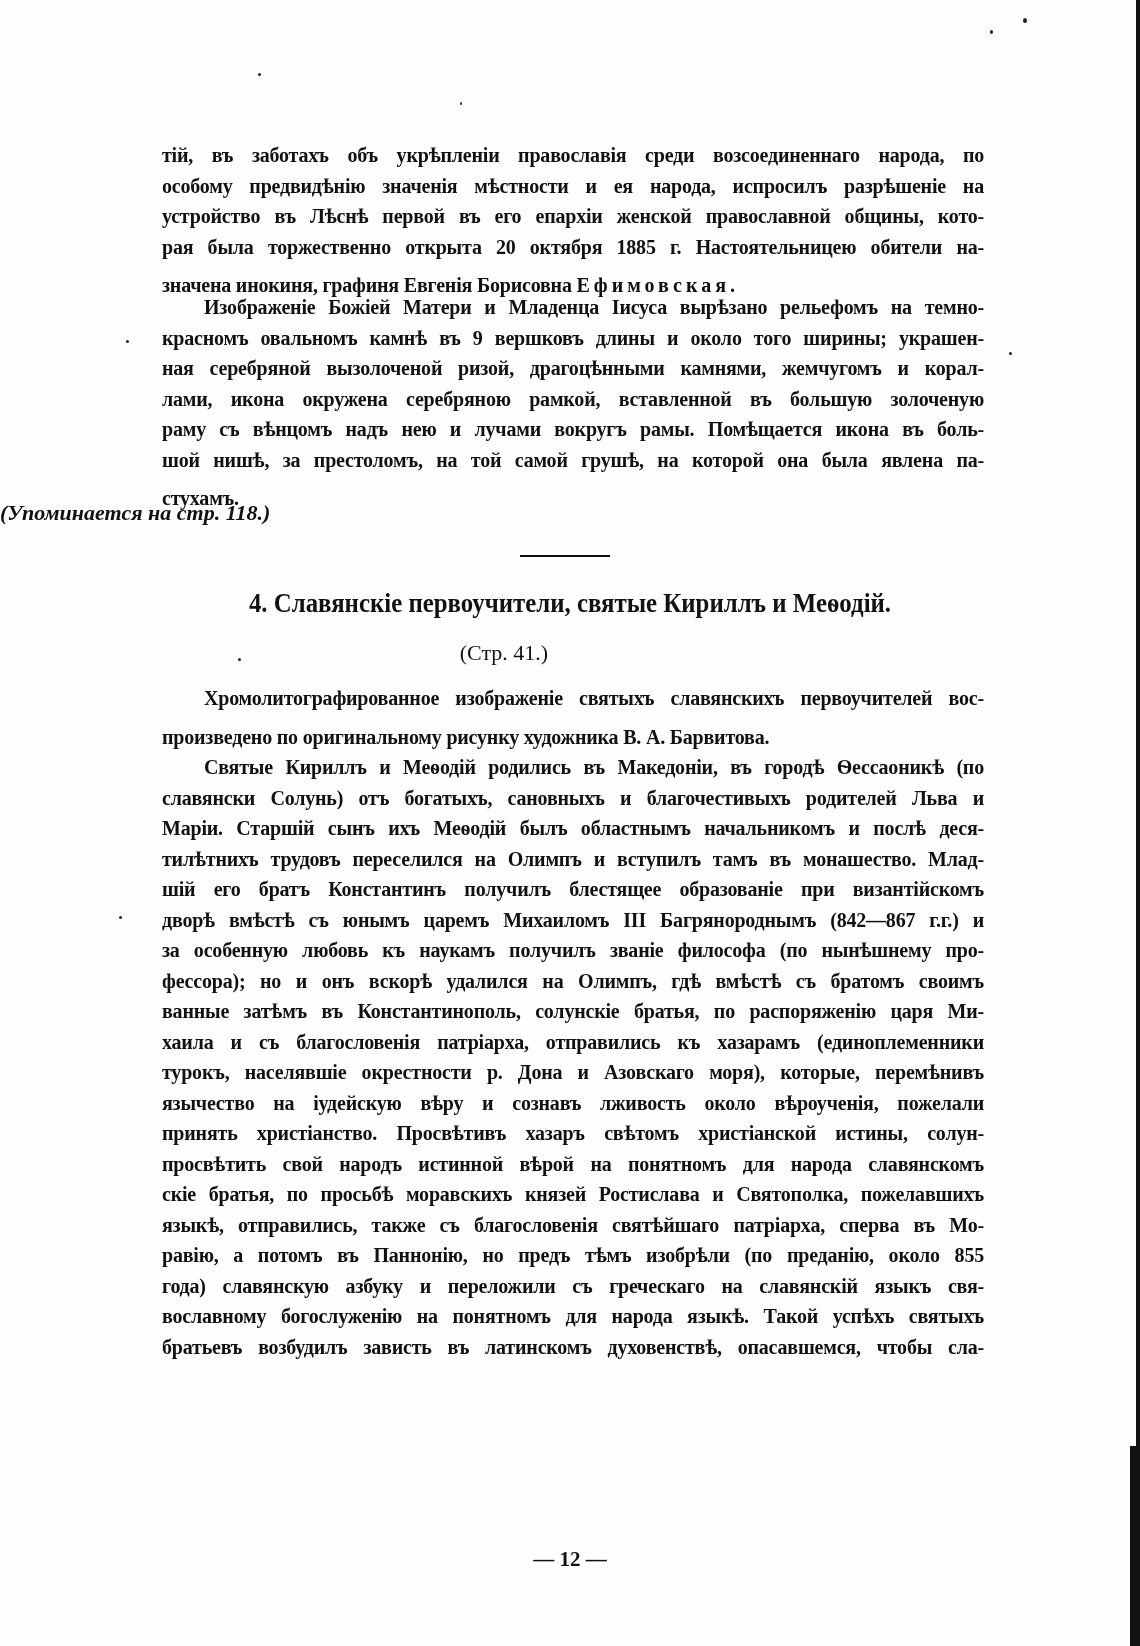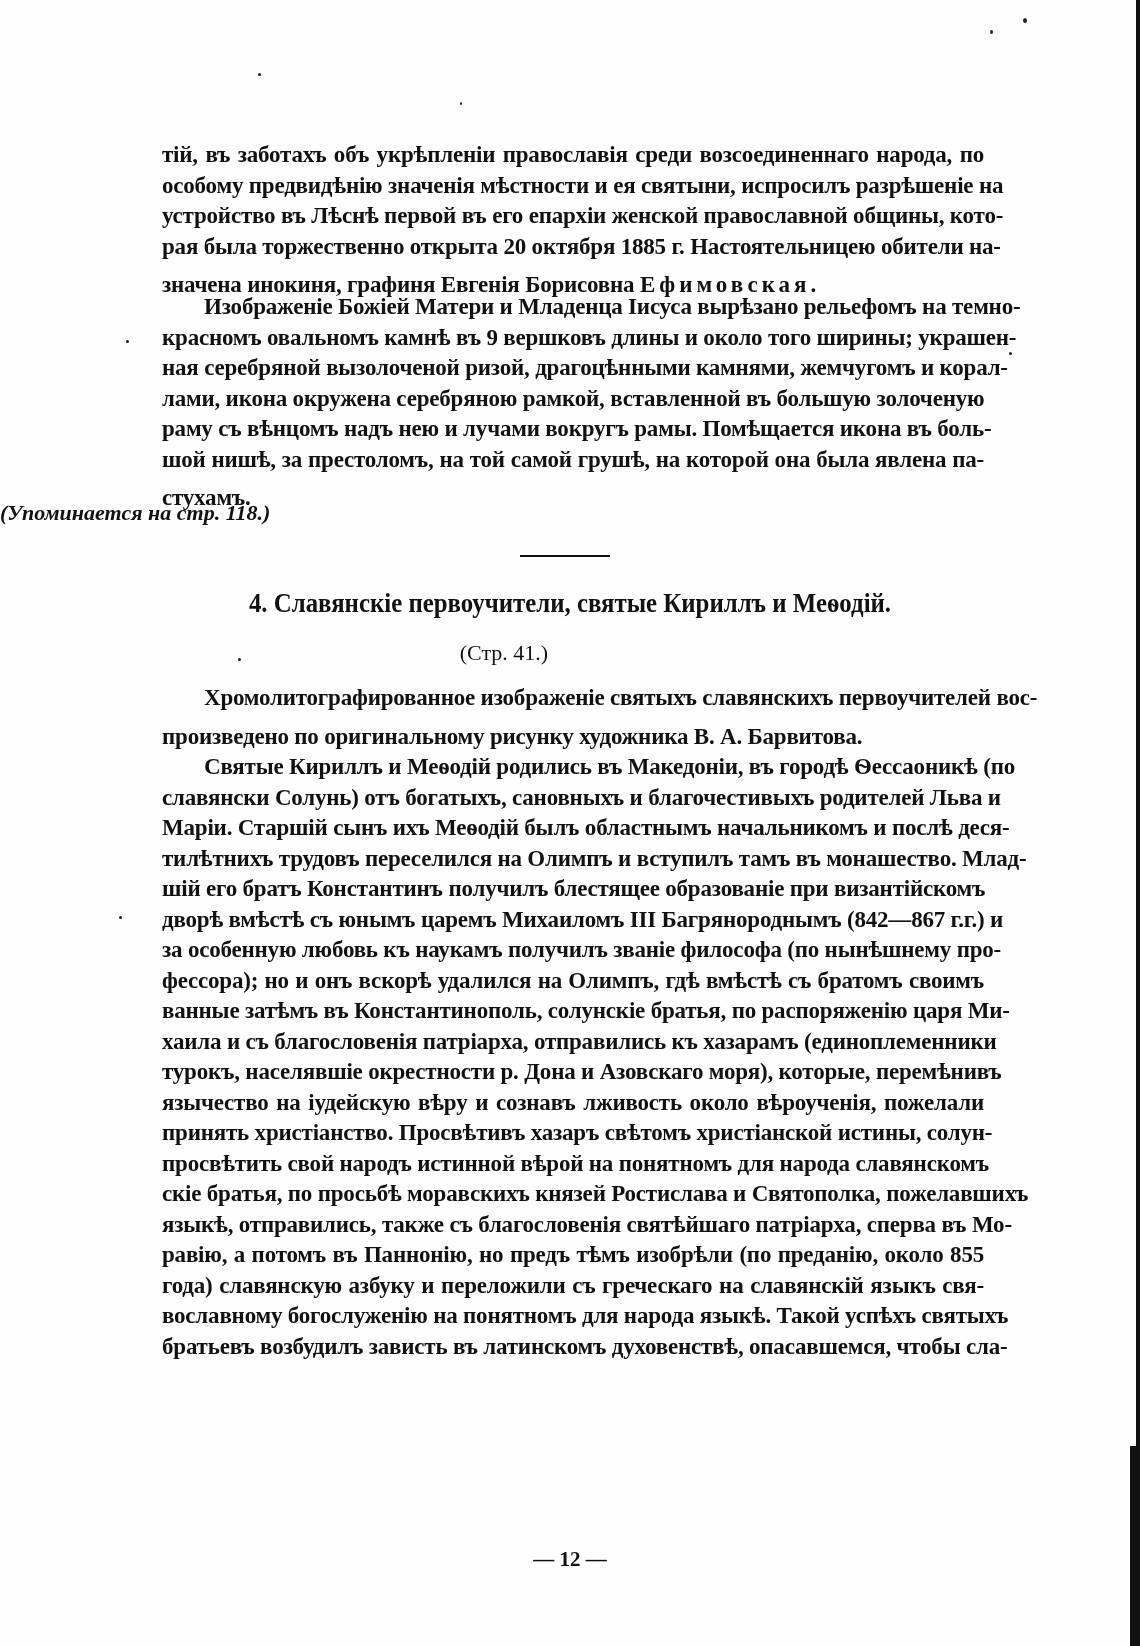--- a/index.html
+++ b/index.html
@@ -1,20 +1,20 @@
 <!DOCTYPE html>
 <html><head>
 <meta charset="utf-8">
 <style>
   html, body { margin: 0; padding: 0; background: #ffffff; }
   body { width: 1140px; height: 1646px; position: relative; overflow: hidden; }
   .page { position: absolute; left: 0; top: 0; width: 1140px; height: 1646px; background: #fefefe; }
   .edge-right { position: absolute; right: 0; top: 0; width: 4px; height: 1646px; background: #111; }
   .edge-right-thick { position: absolute; right: 0; bottom: 0; width: 10px; height: 200px; background: #111; }
-  .text-block { position: absolute; left: 162px; width: 822px; font-family: "Liberation Serif", "DejaVu Serif", serif; color: #111; font-size: 23px; font-weight: bold; letter-spacing: -0.2px; }
+  .text-block { position: absolute; left: 162px; width: 822px; font-family: "Liberation Serif", "DejaVu Serif", serif; color: #111; font-size: 20px; font-weight: bold; letter-spacing: -0.2px; }
   .line { height: 30.5px; line-height: 30.5px; white-space: nowrap; text-align: justify; text-align-last: justify; }
   .line.last { text-align: left; text-align-last: left; margin-top: 8px; }
   .line.indent { padding-left: 42px; }
   .spaced { letter-spacing: 4px; }
   .ref { position: absolute; left: 0; top: 500px; width: 1140px; font-family: "Liberation Serif", "DejaVu Serif", serif; font-style: italic; font-weight: bold; font-size: 22px; color: #111; }
   .rule { position: absolute; left: 520px; top: 555px; width: 90px; height: 2px; background: #111; }
   .heading { position: absolute; left: 0; top: 588px; width: 1140px; text-align: center; font-family: "Liberation Serif", "DejaVu Serif", serif; font-weight: bold; font-size: 27px; color: #111; transform: scaleX(0.92); }
   .subheading { position: absolute; left: 0; top: 640px; width: 1008px; text-align: center; font-family: "Liberation Serif", "DejaVu Serif", serif; font-size: 22px; color: #111; }
   .pagenum { position: absolute; left: 0; top: 1515px; width: 1140px; text-align: center; font-family: "Liberation Serif", "DejaVu Serif", serif; font-weight: bold; font-size: 21px; color: #111; margin-top: 32px; }
   .speck { position: absolute; background: #222; border-radius: 50%; }
@@ -30,21 +30,21 @@
   <div class="speck" style="left:990px;top:30px;width:3px;height:4px;"></div>
   <div class="speck" style="left:258px;top:73px;width:3px;height:3px;"></div>
   <div class="speck" style="left:460px;top:102px;width:2px;height:3px;"></div>
   <div class="speck" style="left:126px;top:340px;width:3px;height:3px;"></div>
   <div class="speck" style="left:1009px;top:352px;width:3px;height:3px;"></div>
   <div class="speck" style="left:238px;top:658px;width:3px;height:3px;"></div>
   <div class="speck" style="left:119px;top:916px;width:3px;height:3px;"></div>
 
   <div class="text-block" style="top:140px;">
     <div class="line">тій, въ заботахъ объ укрѣпленіи православія среди возсоединеннаго народа, по</div>
-    <div class="line">особому предвидѣнію значенія мѣстности и ея святыни, испросилъ разрѣшеніе на</div>
+    <div class="line">особому предвидѣнію значенія мѣстности и ея народа, испросилъ разрѣшеніе на</div>
     <div class="line">устройство въ Лѣснѣ первой въ его епархіи женской православной общины, кото-</div>
     <div class="line">рая была торжественно открыта 20 октября 1885 г. Настоятельницею обители на-</div>
     <div class="line last"><span>значена инокиня, графиня Евгенія Борисовна </span><span class="spaced">Ефимовская.</span></div>
   </div>
 
   <div class="text-block" style="top:292px;">
     <div class="line indent">Изображеніе Божіей Матери и Младенца Іисуса вырѣзано рельефомъ на темно-</div>
     <div class="line">красномъ овальномъ камнѣ въ 9 вершковъ длины и около того ширины; украшен-</div>
     <div class="line">ная серебряной вызолоченой ризой, драгоцѣнными камнями, жемчугомъ и корал-</div>
     <div class="line">лами, икона окружена серебряною рамкой, вставленной въ большую золоченую</div>

